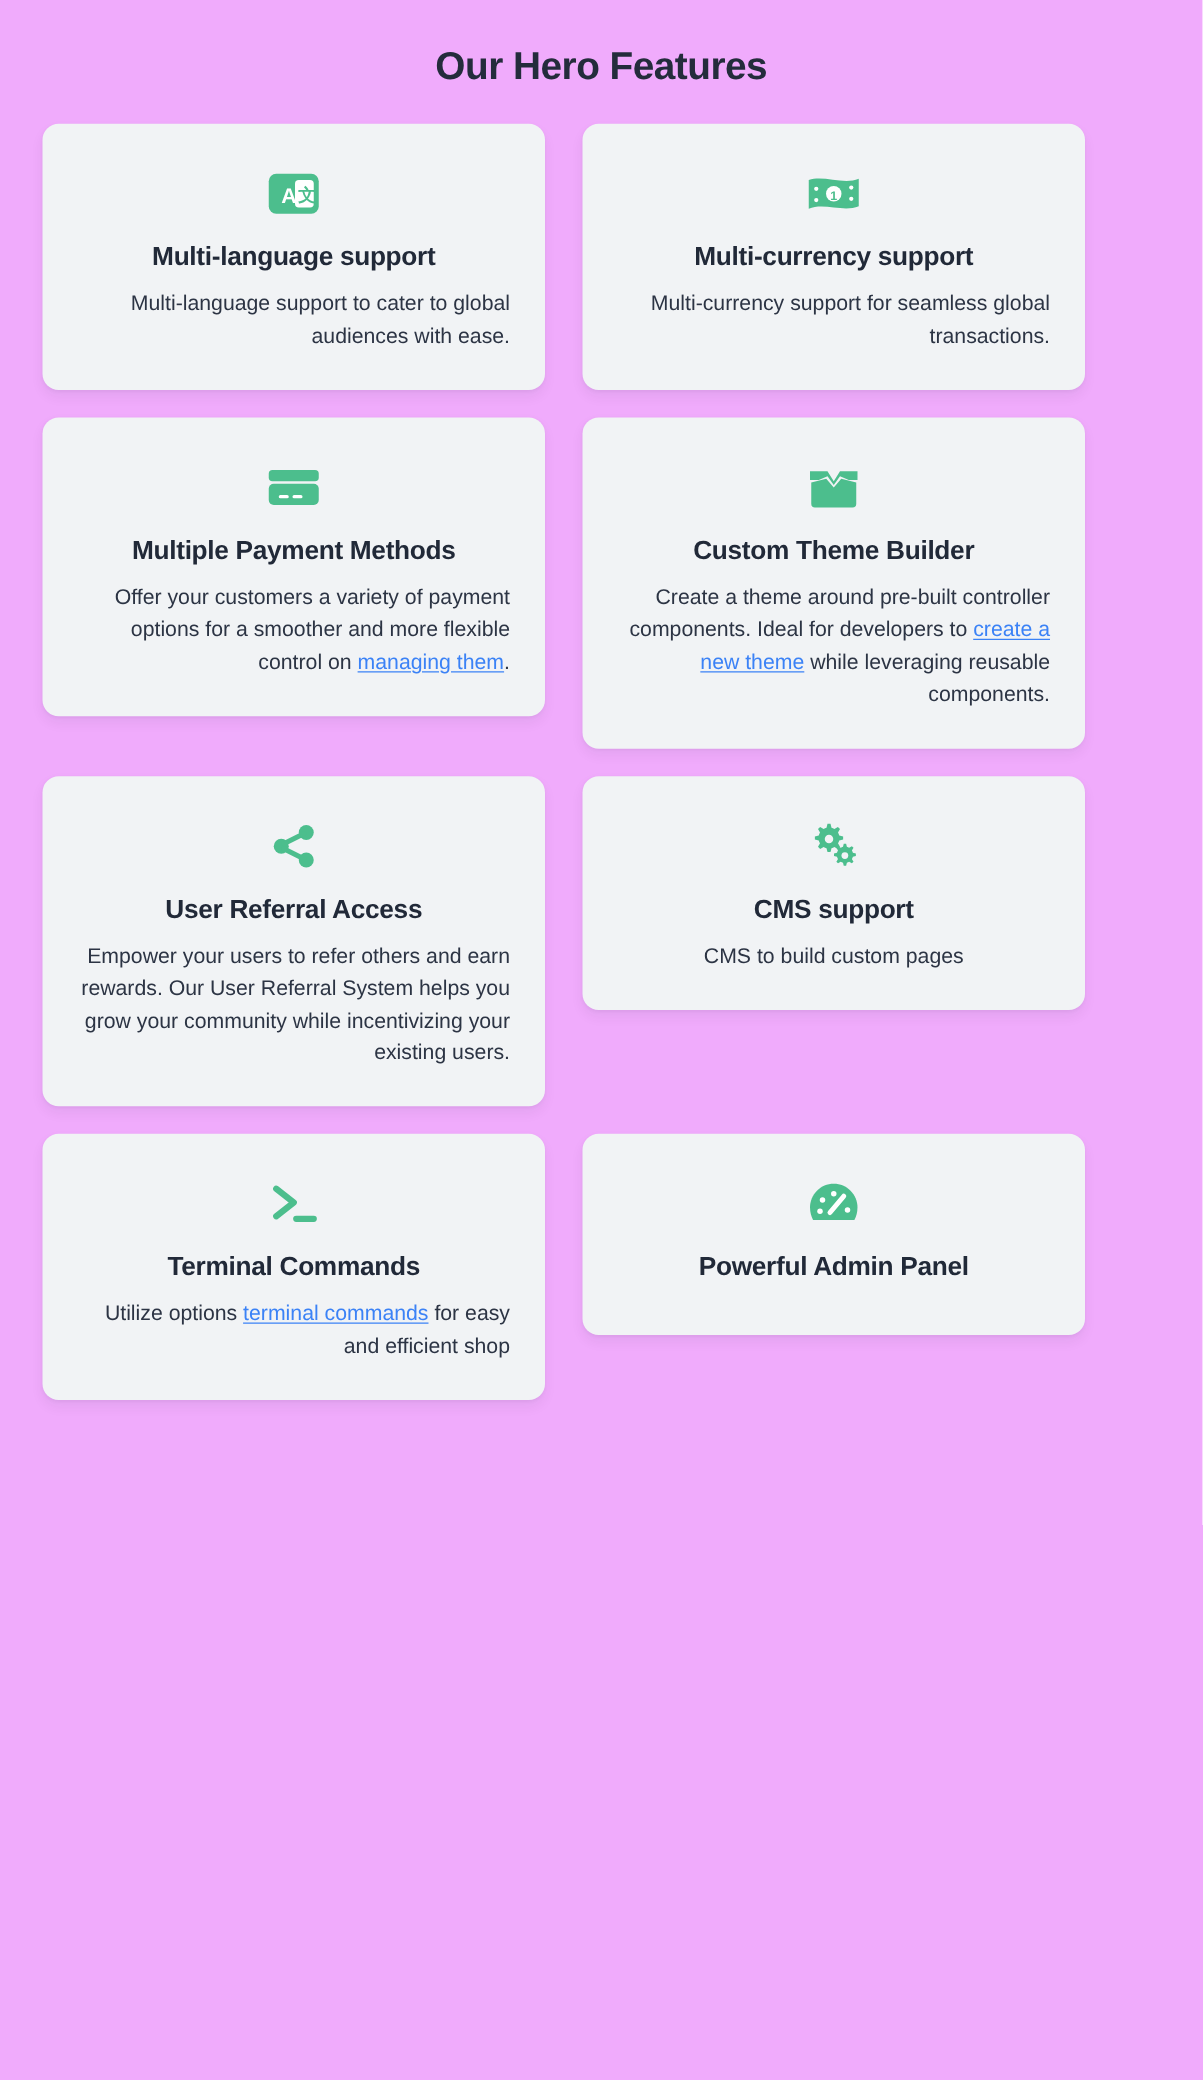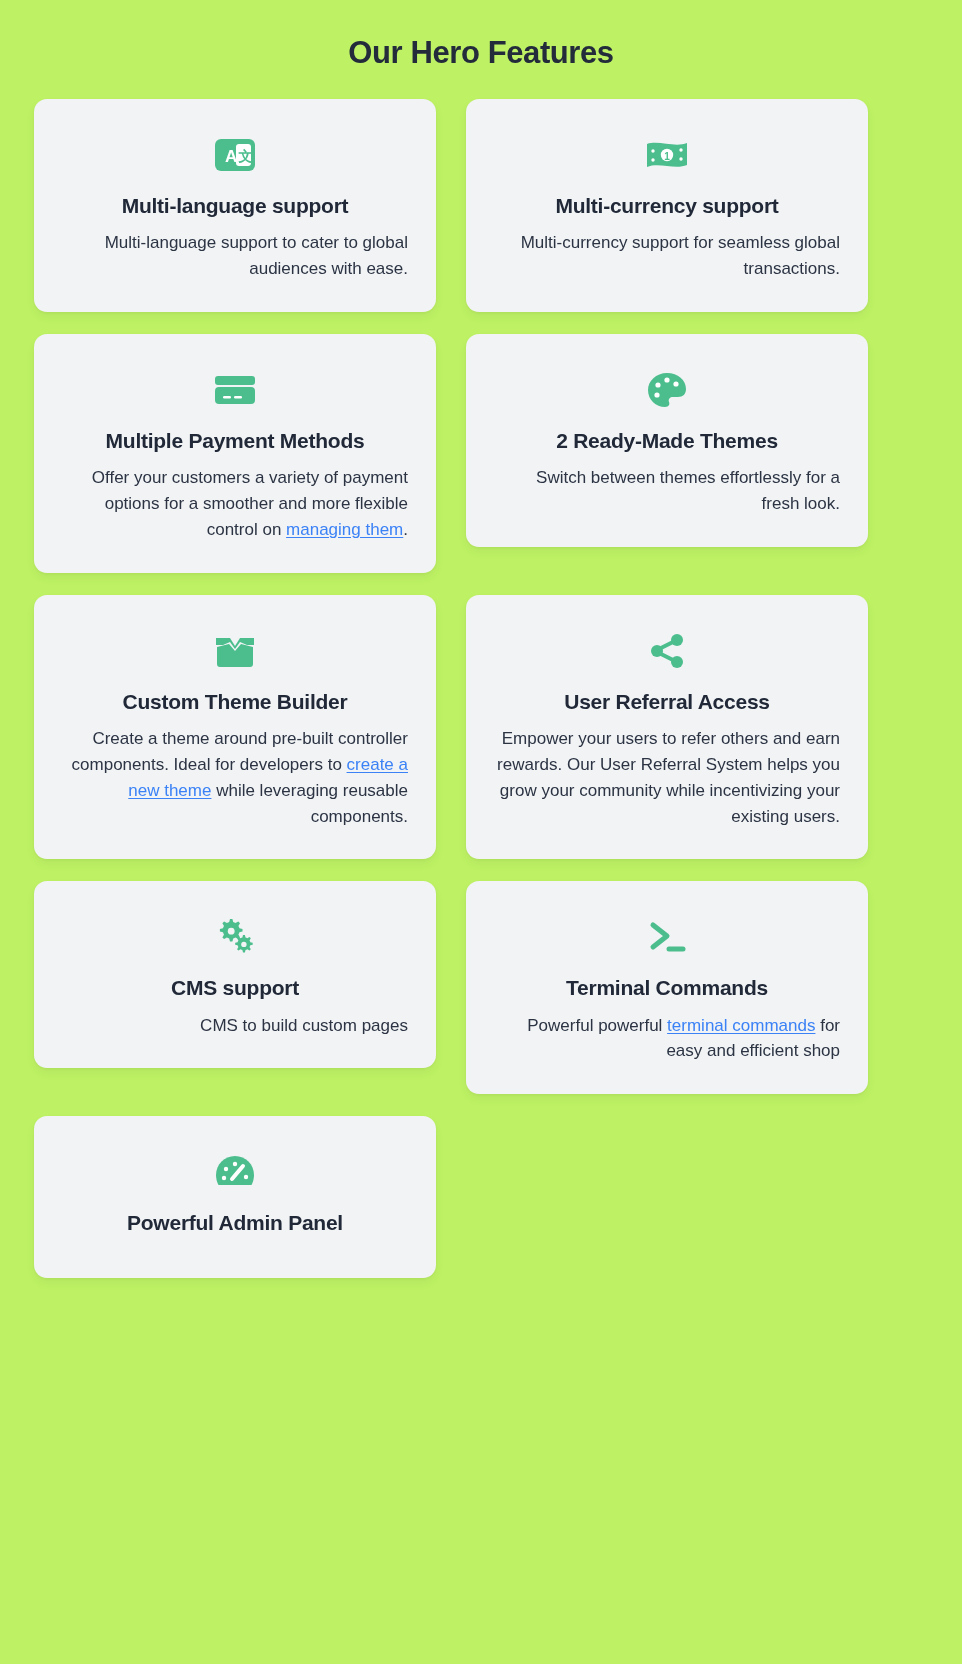--- a/index.html
+++ b/index.html
@@ -8,21 +8,21 @@
     width: 962px;
     height: 1664px;
     background: #ffffff;
     font-family: "Liberation Sans", sans-serif;
     overflow: hidden;
   }
 
   .page {
     width: 962px;
     min-height: 1664px;
-    background: #bef264;
+    background: #f0abfc;
     padding: 0;
     position: relative;
   }
 
   .page-title {
     text-align: center;
     font-size: 31px;
     font-weight: 700;
     color: #242c3c;
     letter-spacing: -0.4px;
@@ -72,21 +72,21 @@
   }
 
   .card-desc {
     font-size: 17px;
     line-height: 1.52;
     color: #2c3444;
     text-align: right;
     align-self: stretch;
   }
 
-  .card-desc.center { text-align: right; }
+  .card-desc.center { text-align: center; }
 
   .card-desc a {
     color: #3b82f6;
     text-decoration: underline;
     text-underline-offset: 2px;
   }
 </style>
 </head>
 <body>
 
@@ -129,33 +129,20 @@
       <rect x="1" y="13" width="40" height="17" rx="4" fill="#4cbe8d"></rect>
       <rect x="9" y="22" width="8" height="2.6" rx="1.3" fill="#ffffff"></rect>
       <rect x="20" y="22" width="8" height="2.6" rx="1.3" fill="#ffffff"></rect>
     </svg>
         </div>
         <div class="card-title">Multiple Payment Methods</div>
         <p class="card-desc"><span>Offer your customers a variety of payment options for a smoother and more flexible control on </span><a href="#">managing them</a><span>.</span></p>
       </div>
       <div class="card">
         <div class="card-icon">
-          <svg width="42" height="38" viewBox="0 0 42 38">
-      <path d="M21 2 C10 2, 2 10, 2 19 C2 29, 10 36, 19 36 C23 36, 24 33, 23 31 C22 28, 24 26, 27 26 L32 26 C37 26, 40 23, 40 18 C40 9, 32 2, 21 2 Z" fill="#4cbe8d"></path>
-      <circle cx="12" cy="14" r="2.6" fill="#ffffff"></circle>
-      <circle cx="21" cy="9" r="2.6" fill="#ffffff"></circle>
-      <circle cx="30" cy="13" r="2.6" fill="#ffffff"></circle>
-      <circle cx="11" cy="24" r="2.6" fill="#ffffff"></circle>
-    </svg>
-        </div>
-        <div class="card-title">2 Ready-Made Themes</div>
-        <p class="card-desc"><span>Switch between themes effortlessly for a fresh look.</span></p>
-      </div>
-      <div class="card">
-        <div class="card-icon">
           <svg width="42" height="34" viewBox="0 0 42 34">
       <path d="M2 4 L16 4 L21 12 L26 4 L40 4 L40 11 L33 11 L26 8 L21 15 L16 8 L9 11 L2 11 Z" fill="#4cbe8d"></path>
       <path d="M3 13 L15 10 L21 17 L27 10 L39 13 L39 30 C39 32, 38 33, 36 33 L6 33 C4 33, 3 32, 3 30 Z" fill="#4cbe8d"></path>
     </svg>
         </div>
         <div class="card-title">Custom Theme Builder</div>
         <p class="card-desc"><span>Create a theme around pre-built controller components. Ideal for developers to </span><a href="#">create a new theme</a><span> while leveraging reusable components.</span></p>
       </div>
       <div class="card">
         <div class="card-icon">
@@ -185,21 +172,21 @@
         <p class="card-desc center"><span>CMS to build custom pages</span></p>
       </div>
       <div class="card">
         <div class="card-icon">
           <svg width="44" height="36" viewBox="0 0 44 36">
       <polyline points="8,6 22,17 8,28" fill="none" stroke="#4cbe8d" stroke-width="5" stroke-linecap="round" stroke-linejoin="round"></polyline>
       <line x1="24" y1="30" x2="38" y2="30" stroke="#4cbe8d" stroke-width="5" stroke-linecap="round"></line>
     </svg>
         </div>
         <div class="card-title">Terminal Commands</div>
-        <p class="card-desc"><span>Powerful powerful </span><a href="#">terminal commands</a><span> for easy and efficient shop</span></p>
+        <p class="card-desc"><span>Utilize options </span><a href="#">terminal commands</a><span> for easy and efficient shop</span></p>
       </div>
       <div class="card">
         <div class="card-icon">
           <svg width="40" height="36" viewBox="0 0 40 36">
       <path d="M20 2 C9.5 2, 1 10.5, 1 21 C1 25, 2 28, 3.5 31 L36.5 31 C38 28, 39 25, 39 21 C39 10.5, 30.5 2, 20 2 Z" fill="#4cbe8d"></path>
       <line x1="17" y1="25" x2="28" y2="12" stroke="#ffffff" stroke-width="4" stroke-linecap="round"></line>
       <circle cx="11" cy="15" r="2.2" fill="#ffffff"></circle>
       <circle cx="20" cy="10" r="2.2" fill="#ffffff"></circle>
       <circle cx="9" cy="24" r="2.2" fill="#ffffff"></circle>
       <circle cx="31" cy="23" r="2.2" fill="#ffffff"></circle>

